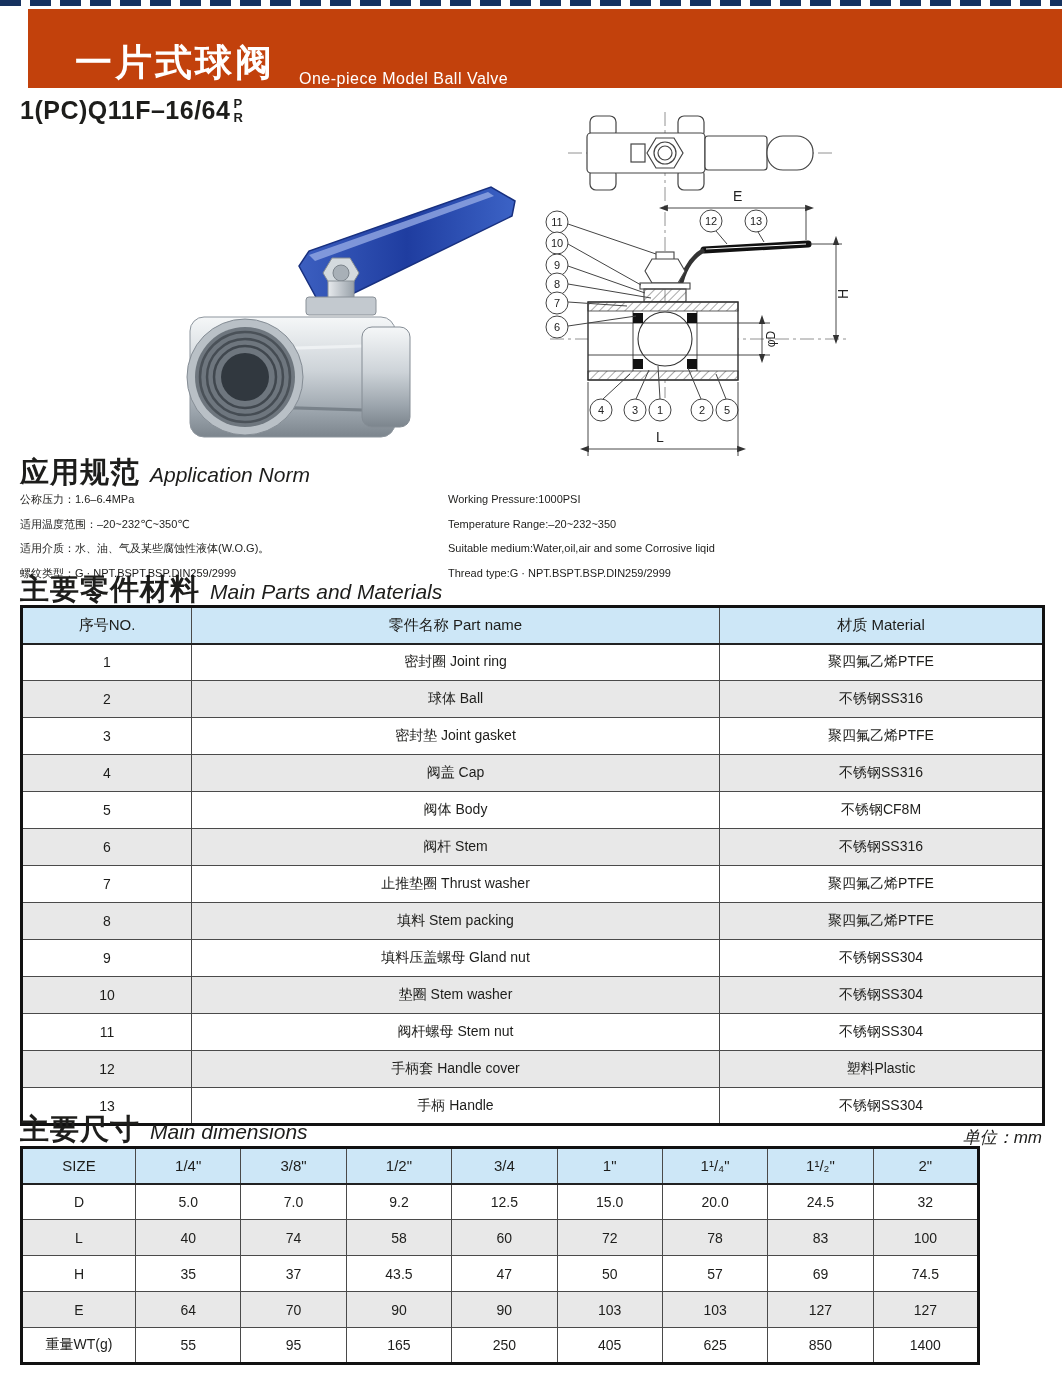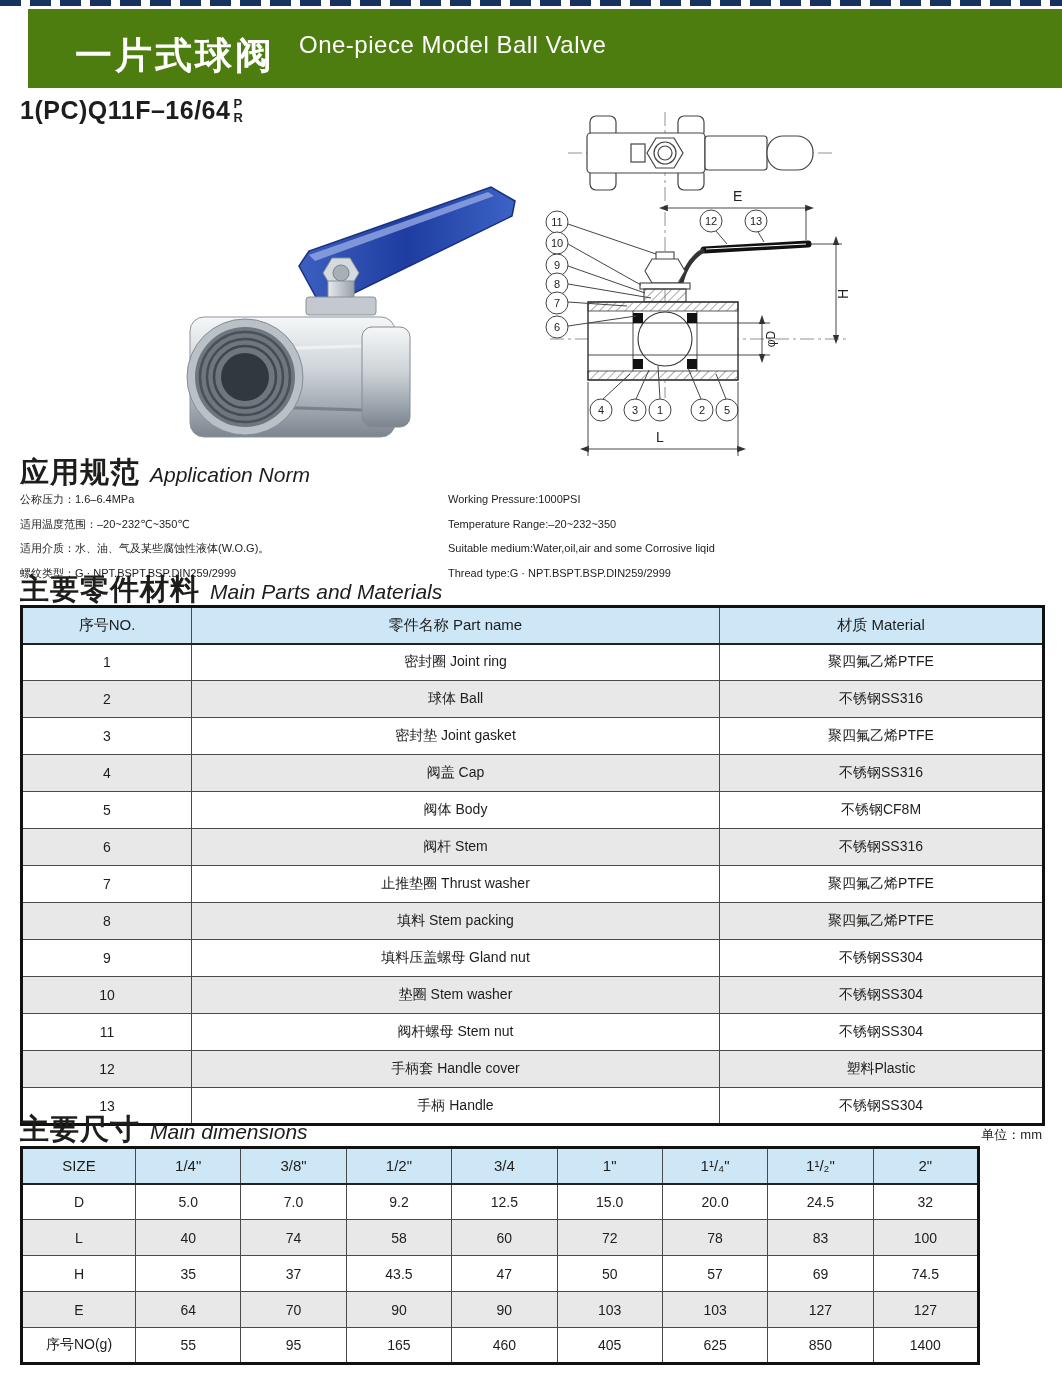--- a/index.html
+++ b/index.html
@@ -7,24 +7,24 @@
   body {
     width:1062px; height:1382px; position:relative; overflow:hidden;
     font-family:"Liberation Sans","DejaVu Sans",sans-serif; color:#1d1d1b;
   }
   .dash-top {
     position:absolute; top:0; left:0; width:1062px; height:6px;
     background:repeating-linear-gradient(90deg,#16325f 0 21px,#ffffff 21px 30px);
   }
   .header-bar {
     position:absolute; top:9px; left:28px; width:1034px; height:79px;
-    background:#4d7c0f; display:flex; align-items:flex-start; padding-top:22px;
+    background:#c2410c; display:flex; align-items:flex-end; padding-top:22px;
   }
   .title-zh { color:#fff; font-size:37px; font-weight:bold; margin-left:47px; letter-spacing:3px; }
-  .title-en { color:#fff; font-size:24px; margin-left:24px; letter-spacing:0.5px; }
+  .title-en { color:#fff; font-size:16px; margin-left:24px; letter-spacing:0.5px; }
   .model-line {
     position:absolute; top:96px; left:20px; font-size:25px; font-weight:800;
     letter-spacing:0.5px; display:flex; align-items:flex-start;
   }
   .model-stack {
     display:inline-flex; flex-direction:column; font-size:13px; font-weight:800;
     line-height:1.05; margin-left:3px; margin-top:1px;
   }
   .photo-wrap { position:absolute; left:150px; top:148px; width:380px; height:302px; }
   .diagram-wrap { position:absolute; left:530px; top:108px; width:532px; height:362px; }
@@ -46,21 +46,21 @@
     border:3px solid #111; font-size:14px; text-align:center;
   }
   .data-table td, .data-table th { border:1px solid #4a4a4a; font-weight:normal; }
   .data-table thead th { background:#cde7f7; font-size:15px; border-bottom:2px solid #222; }
   .t-materials { top:605px; }
   .t-materials tr { height:37px; }
   .t-dims { top:1146px; }
   .t-dims tr { height:36px; }
   tr.alt td { background:#e8e8e8; }
 
-  .unit-label { position:absolute; top:1126px; left:20px; width:1022px; text-align:right; font-size:13px; }
+  .unit-label { position:absolute; top:1126px; left:20px; width:1022px; text-align:right; font-size:17px;font-style:italic; }
   svg text { font-family:"Liberation Sans","DejaVu Sans",sans-serif; }
 </style>
 </head>
 <body>
 
 <div class="dash-top"></div>
 
 <div class="header-bar">
   <span class="title-zh">一片式球阀</span>
   <span class="title-en">One-piece Model Ball Valve</span>
@@ -426,24 +426,24 @@
         <td>64</td>
         <td>70</td>
         <td>90</td>
         <td>90</td>
         <td>103</td>
         <td>103</td>
         <td>127</td>
         <td>127</td>
     </tr>
     <tr>
-      <td>序号NO(g)</td>
+      <td>重量WT(g)</td>
         <td>55</td>
         <td>95</td>
         <td>165</td>
-        <td>460</td>
+        <td>250</td>
         <td>405</td>
         <td>625</td>
         <td>850</td>
         <td>1400</td>
     </tr>
   </tbody>
 </table>
 
 </body></html>

